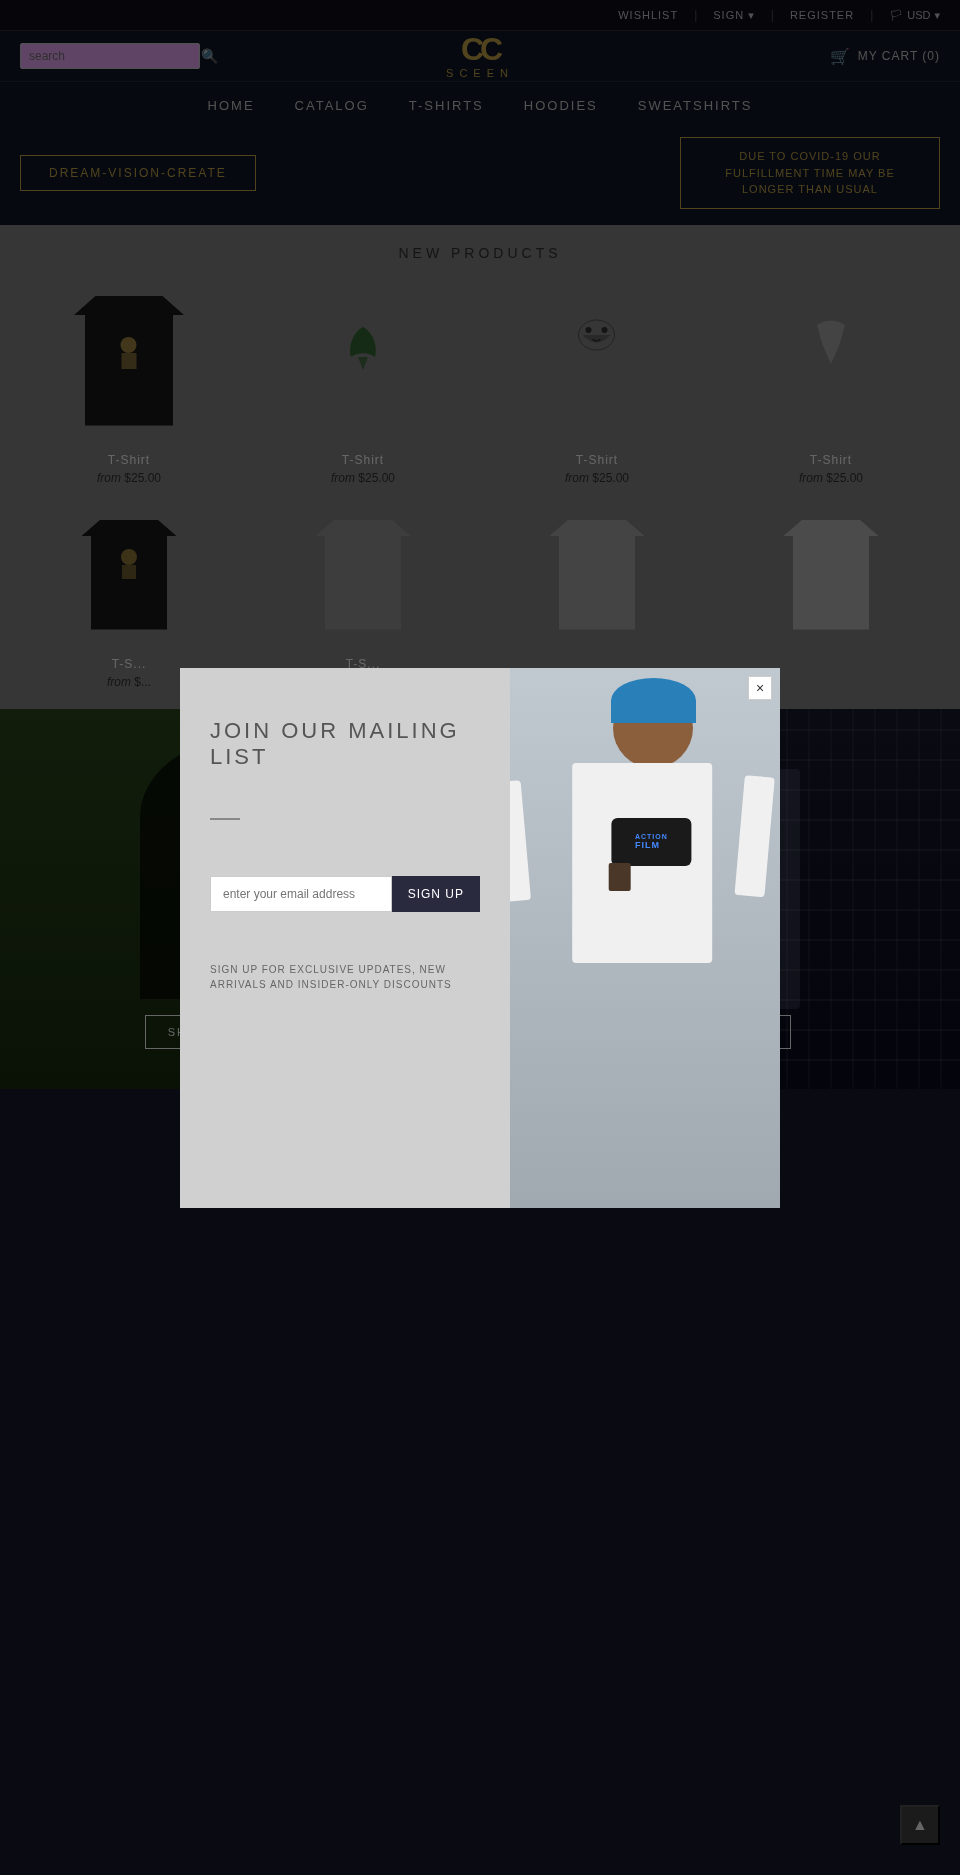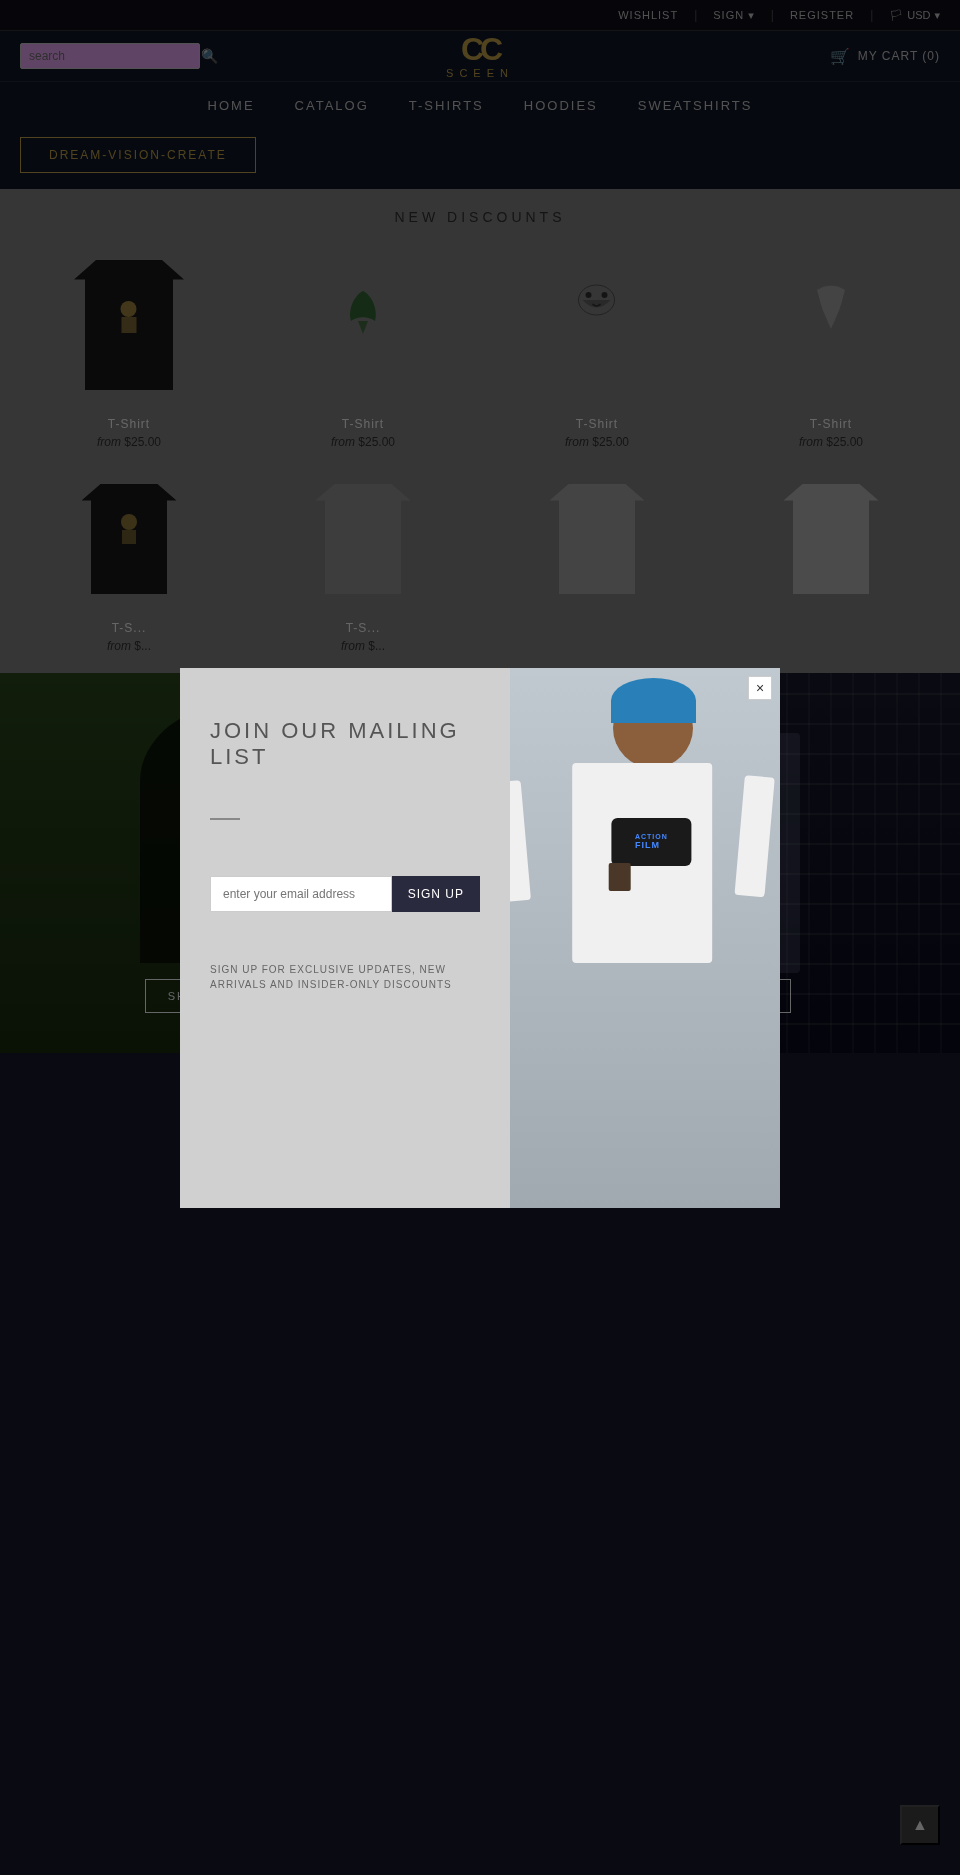--- a/index.html
+++ b/index.html
@@ -396,24 +396,25 @@
 <nav class="nav">
   <a href="#">HOME</a>
   <a href="#">CATALOG</a>
   <a href="#">T-SHIRTS</a>
   <a href="#">HOODIES</a>
   <a href="#">SWEATSHIRTS</a>
 </nav>
 
 <div class="banner-bar">
   <button class="dream-btn">DREAM-VISION-CREATE</button>
+  <div class="covid-notice">DUE TO COVID-19 OUR FULFILLMENT TIME MAY BE LONGER THAN USUAL</div>
 </div>
 
 <div class="section-bg">
-  <div class="section-title">NEW DISCOUNTS</div>
+  <div class="section-title">NEW PRODUCTS</div>
 
   <div class="products-grid">
 
     <div class="product-card">
       <div class="product-img">
         <div class="shirt-black">
           <div style="position:absolute;top:30%;left:50%;transform:translateX(-50%);width:35px;height:40px;">
             <svg viewBox="0 0 35 40" width="35" height="40">
               <circle cx="17" cy="10" r="8" fill="#c8a84b" opacity="0.8"></circle>
               <rect x="10" y="18" width="15" height="16" fill="#c8a84b" opacity="0.6"></rect>

